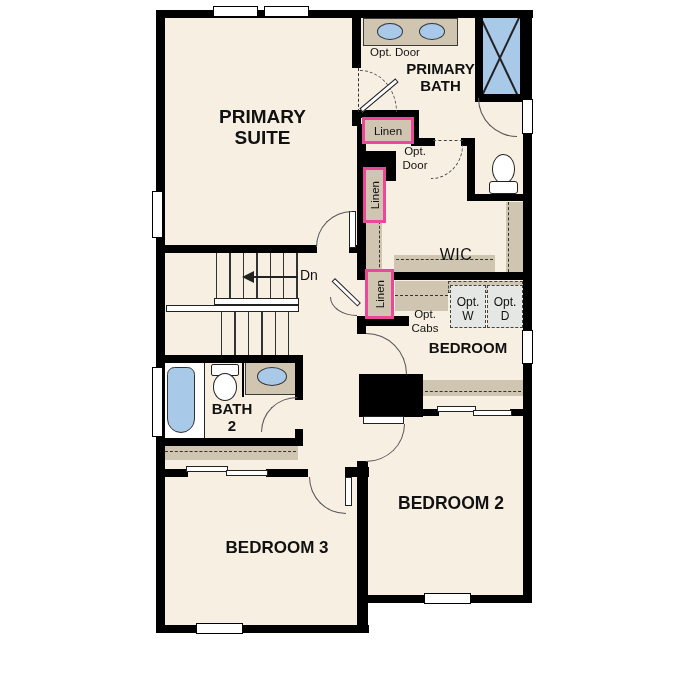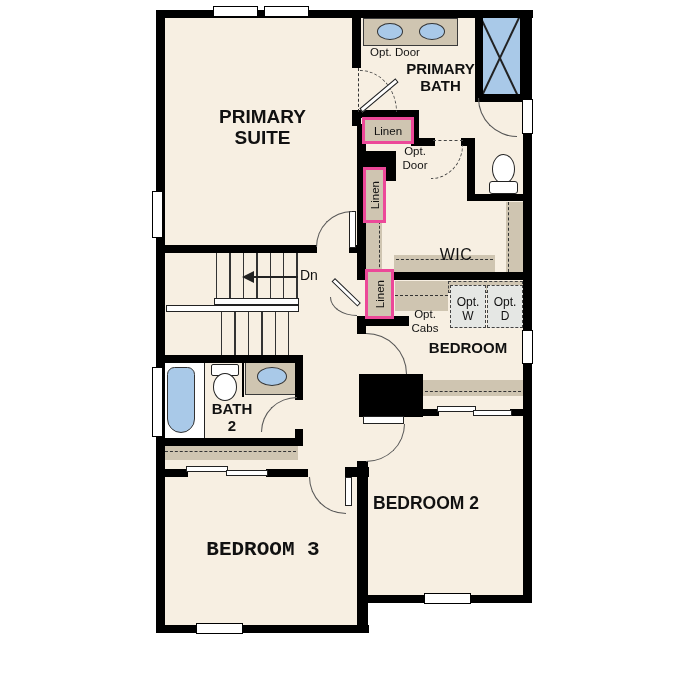--- a/index.html
+++ b/index.html
@@ -182,17 +182,17 @@
 BATH</div>
   <div class="small" style="left:362px;top:46px;width:66px;">Opt. Door</div>
   <div class="small" style="left:394px;top:145px;width:42px;">Opt.
 Door</div>
   <div class="label" style="left:429px;top:202px;width:54px;font-size:16px;font-weight:normal;letter-spacing:0.5px;margin-top:44px;">WIC</div>
   <div class="small" style="left:398px;top:308px;width:54px;">Opt.
 Cabs</div>
   <div class="label" style="left:422px;top:340px;width:92px;font-size:15px;">BEDROOM</div>
   <div class="label" style="left:204px;top:401px;width:56px;font-size:15px;">BATH
 2</div>
-  <div class="label" style="left:198px;top:538px;width:130px;font-size:21px;font-family:Liberation Mono, monospace;">BEDROOM 3</div>
-  <div class="label" style="left:361px;top:494px;width:130px;font-size:17.5px;">BEDROOM 2</div>
+  <div class="label" style="left:212px;top:538px;width:130px;font-size:17px;">BEDROOM 3</div>
+  <div class="label" style="left:386px;top:494px;width:130px;font-size:17.5px;">BEDROOM 2</div>
   <div class="small" style="left:300px;top:267px;width:24px;text-align:left;font-size:14px;">Dn</div>
 
 </div>
 
 </body></html>

